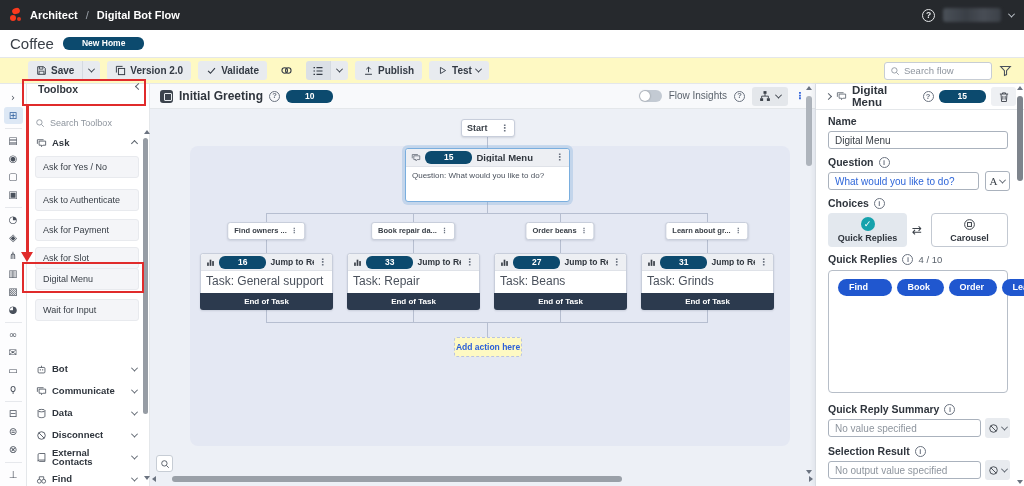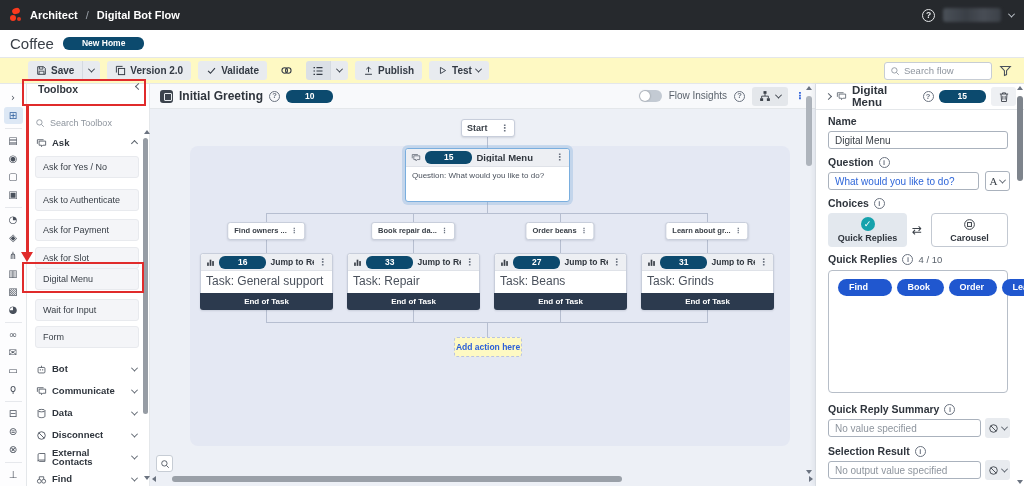--- a/index.html
+++ b/index.html
@@ -345,21 +345,20 @@
         </svg>
       <span>Ask</span>
       <span class="cv up"></span>
     </div>
     <div class="titem" style="top:72px">Ask for Yes / No</div>
     <div class="titem" style="top:105px">Ask to Authenticate</div>
     <div class="titem" style="top:135px">Ask for Payment</div>
     <div class="titem" style="top:163px">Ask for Slot</div>
     <div class="titem" style="top:184px">Digital Menu</div>
     <div class="titem" style="top:215px">Wait for Input</div>
-    <div class="titem" style="top:242px">Form</div>
     <div class="tcat" style="top:276px">
       <svg class="svg" width="11" height="11">
           <use href="#i-robot"></use>
         </svg>
       <span>Bot</span>
       <span class="cv down"></span>
     </div>
     <div class="tcat" style="top:298px">
       <svg class="svg" width="11" height="11">
           <use href="#i-chat"></use>

